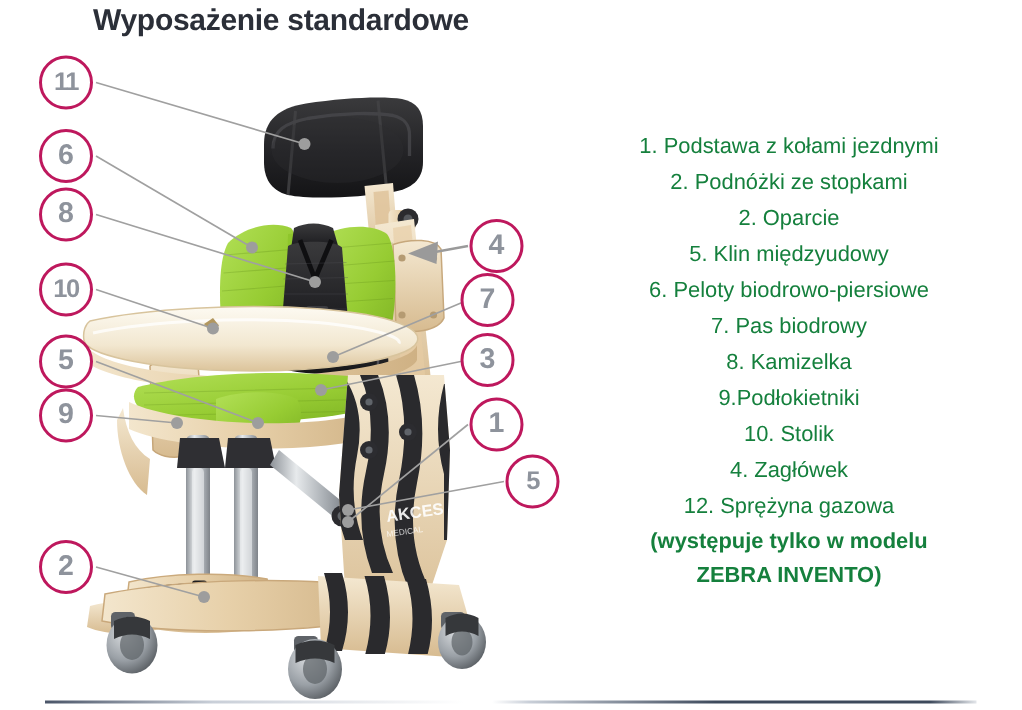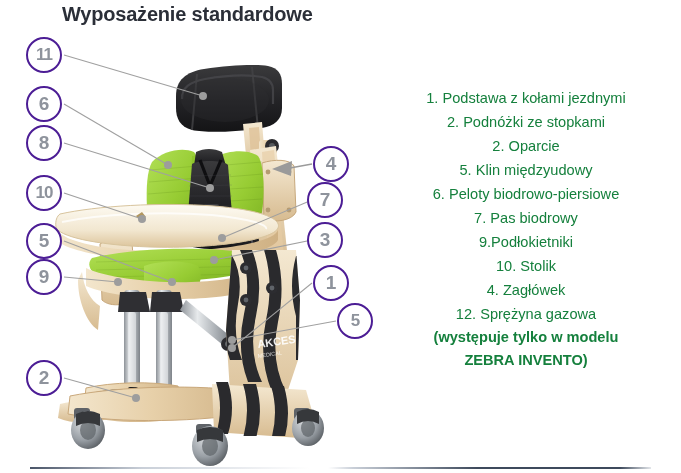--- a/index.html
+++ b/index.html
@@ -18,21 +18,21 @@
   
   .legend{position:absolute;left:376px;top:86px;width:300px;}
   .legend .li{
     font-size:14.6px;line-height:24px;color:#15803d;white-space:nowrap;text-align:center;
   }
   .legend .li.bold{font-weight:bold;line-height:23px;}
 
   
   .bub{
     position:absolute;width:36px;height:36px;border-radius:50%;
-    border:2px solid #4c1d95;background:#ffffff;
+    border:2px solid #be185d;background:#ffffff;
     display:flex;align-items:center;justify-content:center;
     font-size:19px;font-weight:bold;color:#8e939c;z-index:6;
     box-sizing:border-box;
   }
   .bub.wide{font-size:17px;letter-spacing:-1px;}
 
   
   svg.layer{position:absolute;left:0;top:0;width:681px;height:473px;}
   svg.lines{z-index:4;}
   svg.art{z-index:2;}
@@ -331,20 +331,21 @@
     <div class="bub wide" style="left:337px;top:303px;">5</div>
   </div>
 
   <div class="legend">
     <div class="li">1. Podstawa z kołami jezdnymi</div>
     <div class="li">2. Podnóżki ze stopkami</div>
     <div class="li">2. Oparcie</div>
     <div class="li">5. Klin międzyudowy</div>
     <div class="li">6. Peloty biodrowo-piersiowe</div>
     <div class="li">7. Pas biodrowy</div>
+    <div class="li">8. Kamizelka</div>
     <div class="li">9.Podłokietniki</div>
     <div class="li">10. Stolik</div>
     <div class="li">4. Zagłówek</div>
     <div class="li">12. Sprężyna gazowa</div>
     <div class="li bold">(występuje tylko w modelu</div>
     <div class="li bold">ZEBRA INVENTO)</div>
   </div>
 
   <div class="divider"></div>
 

